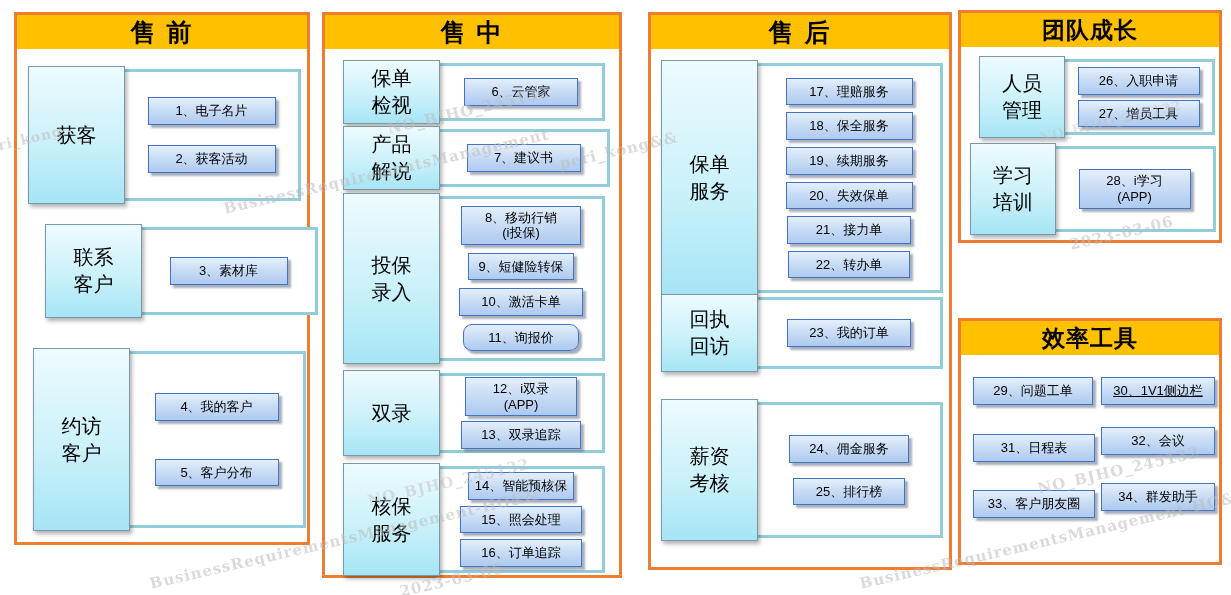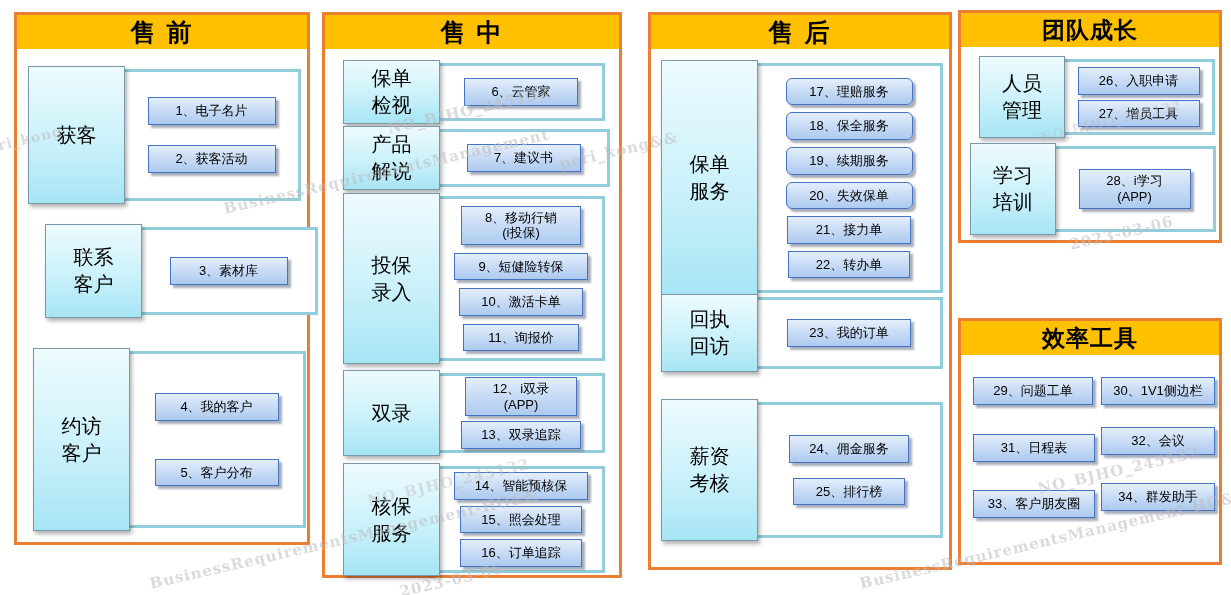--- a/index.html
+++ b/index.html
@@ -27,23 +27,23 @@
   .btn-col{flex:1;display:flex;flex-direction:column;align-items:center;justify-content:center;}
   .g5{gap:5px;} .g6{gap:6px;} .g7{gap:7px;} .g8{gap:8px;} .g15{gap:15px;} .g20{gap:20px;} .g38{gap:38px;}
   
   .btn{
     background:linear-gradient(180deg,#E4EFFB 0%,#CADDF5 45%,#ADCAF0 100%);
     border:1px solid #4472C4;box-shadow:3px 3px 2px rgba(110,120,140,.6);
     font-size:13px;text-align:center;padding:5px 2px;box-sizing:border-box;line-height:1.2;
   }
   .two-line{display:flex;flex-direction:column;align-items:center;padding:3px 2px;}
   .two-line span{display:block;}
-  .w112{width:112px;} .w114{width:114px;} .w116{width:116px;} .w118{width:118px;}
-  .w120{width:120px;} .w122{width:122px;} .w124{width:124px;} .w127{width:127px;border-radius:6px;}
-  .w128{width:128px;} .w134{width:134px;}
+  .w112{width:112px;} .w114{width:114px;} .w116{width:116px;border-radius:9px;} .w118{width:118px;}
+  .w120{width:120px;} .w122{width:122px;} .w124{width:124px;} .w127{width:127px;}
+  .w128{width:128px;} .w134{width:106px;}
   .abs{position:absolute;}
   
   .wm{
     position:absolute;z-index:5;pointer-events:none;white-space:nowrap;
     font-family:"DejaVu Serif","Liberation Serif",serif;font-weight:bold;
     color:#bdbdbd;opacity:.55;font-size:15px;letter-spacing:1px;
     transform:rotate(-13deg);transform-origin:left center;
   }
   .wm1{left:-22px;top:142px;font-size:14px;}
   .wm2{left:224px;top:200px;}
@@ -211,18 +211,18 @@
         <span>(APP)</span>
       </div>
     </div>
   </div>
 </div>
 
 <div class="panel" style="left:958px;top:318px;width:264px;height:247px;">
   <div class="panel-header small">效率工具</div>
 
   <div class="btn abs w120" style="left:12px;top:56px;">29、问题工单</div>
-  <div class="btn abs w114" style="left:140px;top:56px;">30、1V1侧边栏</div>
+  <div class="btn abs w114" style="left:140px;top:56px;text-decoration:underline;">30、1V1侧边栏</div>
   <div class="btn abs w122" style="left:12px;top:113px;">31、日程表</div>
   <div class="btn abs w114" style="left:140px;top:106px;">32、会议</div>
   <div class="btn abs w122" style="left:12px;top:169px;text-align:center;">33、客户朋友圈</div>
   <div class="btn abs w114" style="left:140px;top:162px;">34、群发助手</div>
 </div>
 
 </body></html>

